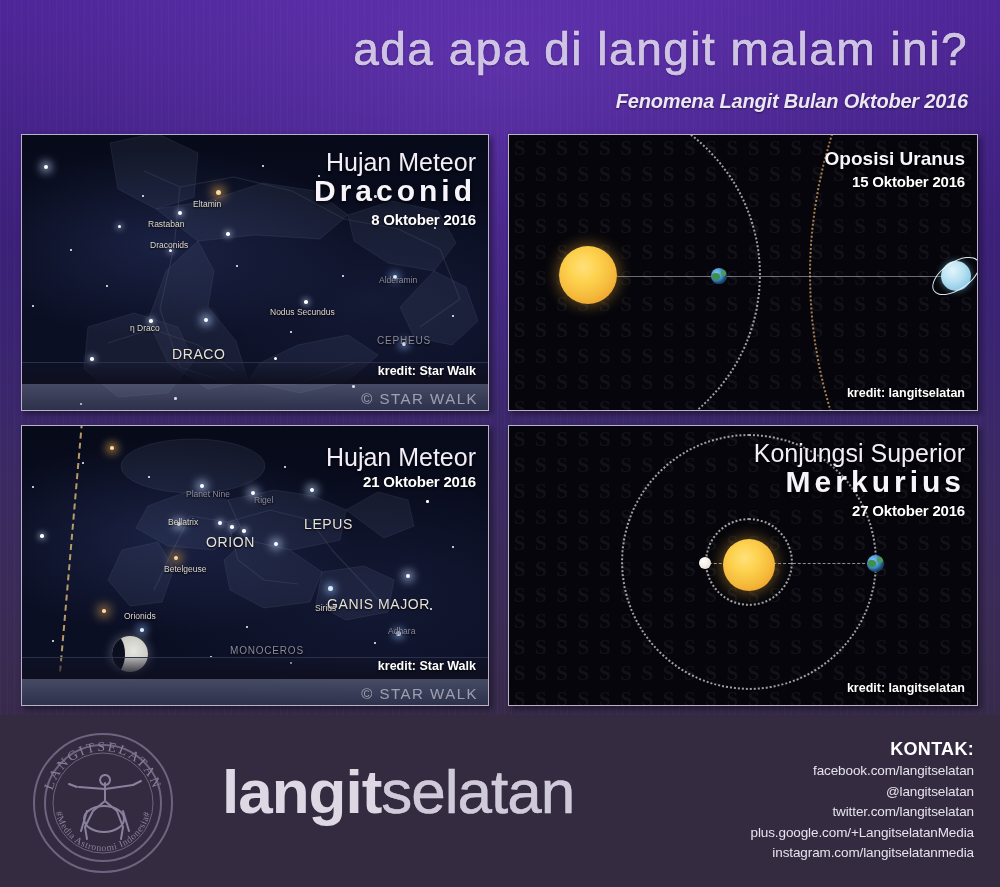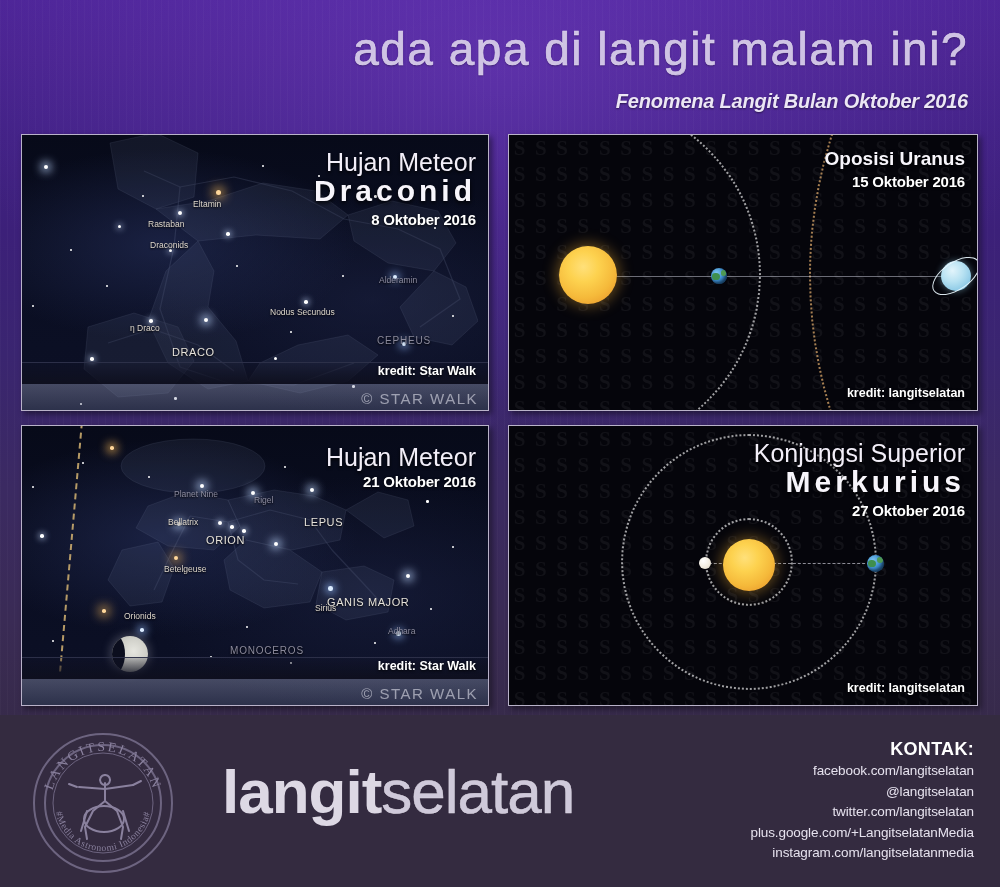--- a/index.html
+++ b/index.html
@@ -73,21 +73,21 @@
   .star.big{ box-shadow:0 0 10px 3px rgba(190,215,255,0.9); }
   .star.warm{ background:#ffd79a; box-shadow:0 0 11px 3px rgba(255,190,90,0.85); }
   .star.blu{ background:#dcecff; box-shadow:0 0 9px 2px rgba(150,190,255,0.9); }
 
   .cfig{ position:absolute; z-index:2; opacity:0.30; }
   .cfig svg{ display:block; }
 
   .clabel{ position:absolute; z-index:4; color:#ded7cc; font-size:8.5px;
            white-space:nowrap; text-shadow:0 1px 2px #000; }
   .clabel.dim{ color:#8d8ca0; }
-  .clabel.cap{ color:#e6e2da; font-size:11px; letter-spacing:0.6px; }
+  .clabel.cap{ color:#e6e2da; font-size:14px; letter-spacing:0.6px; }
   .clabel.capdim{ color:#8b8a9c; font-size:10px; letter-spacing:0.8px; }
 
   
   .ptitle{ position:absolute; z-index:8; right:12px; white-space:nowrap; text-align:right; }
   .t-kind{ font-size:25px; font-weight:300; color:#f2eef8; letter-spacing:0px;
            text-shadow:0 2px 3px rgba(0,0,0,0.85); display:block; line-height:1.05; }
   .t-name{ font-size:30px; font-weight:bold; color:#f7f5fb; display:block; line-height:1.08;
            text-shadow:0 2px 4px rgba(0,0,0,0.9); }
   .t-name.sp{ letter-spacing:4px; }
   .t-date{ font-size:15px; font-weight:bold; color:#ffffff; display:block; line-height:1.6;
@@ -548,21 +548,21 @@
   <div class="star" style="left:352px;top:216px;width:2px;height:2px;"></div>
   <div class="star" style="left:224px;top:200px;width:2px;height:2px;"></div>
   <div class="star" style="left:188px;top:230px;width:2px;height:2px;"></div>
   <div class="star" style="left:268px;top:236px;width:2px;height:2px;"></div>
   <div class="star" style="left:30px;top:214px;width:2px;height:2px;"></div>
   <div class="star" style="left:10px;top:60px;width:2px;height:2px;"></div>
   <div class="star" style="left:408px;top:182px;width:2px;height:2px;"></div>
 
   <div class="moon" style="left:90px; top:210px; width:36px; height:36px;"></div>
 
-  <div class="clabel dim" style="left:152px;top:63px;">Planet Nine</div>
+  <div class="clabel dim" style="left:164px;top:63px;">Planet Nine</div>
   <div class="clabel" style="left:146px;top:91px;">Bellatrix</div>
   <div class="clabel dim" style="left:232px;top:69px;">Rigel</div>
   <div class="clabel cap" style="left:282px;top:90px;">LEPUS</div>
   <div class="clabel cap" style="left:184px;top:108px;">ORION</div>
   <div class="clabel" style="left:142px;top:138px;">Betelgeuse</div>
   <div class="clabel" style="left:102px;top:185px;">Orionids</div>
   <div class="clabel cap" style="left:305px;top:170px;">GANIS MAJOR</div>
   <div class="clabel" style="left:293px;top:177px;">Sirius</div>
   <div class="clabel dim" style="left:366px;top:200px;">Adhara</div>
   <div class="clabel capdim" style="left:208px;top:219px;">MONOCEROS</div>

